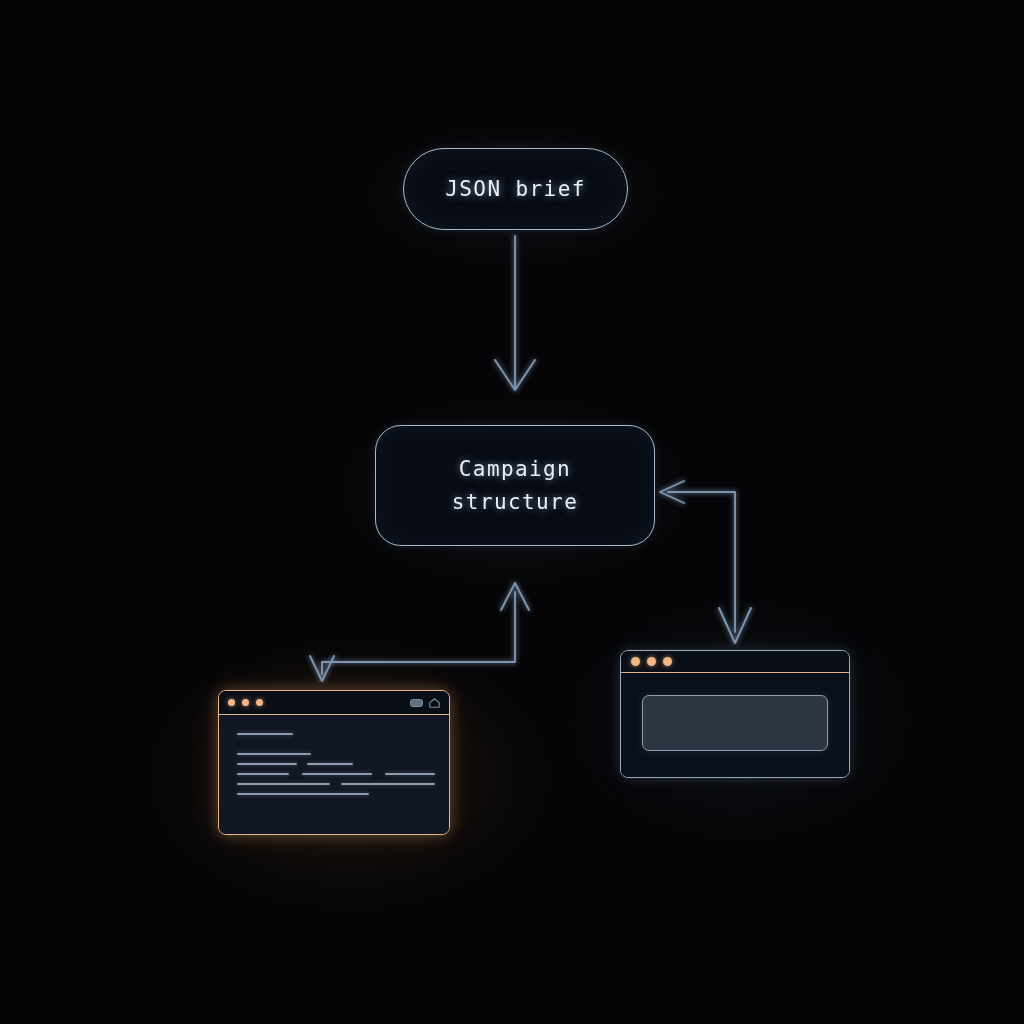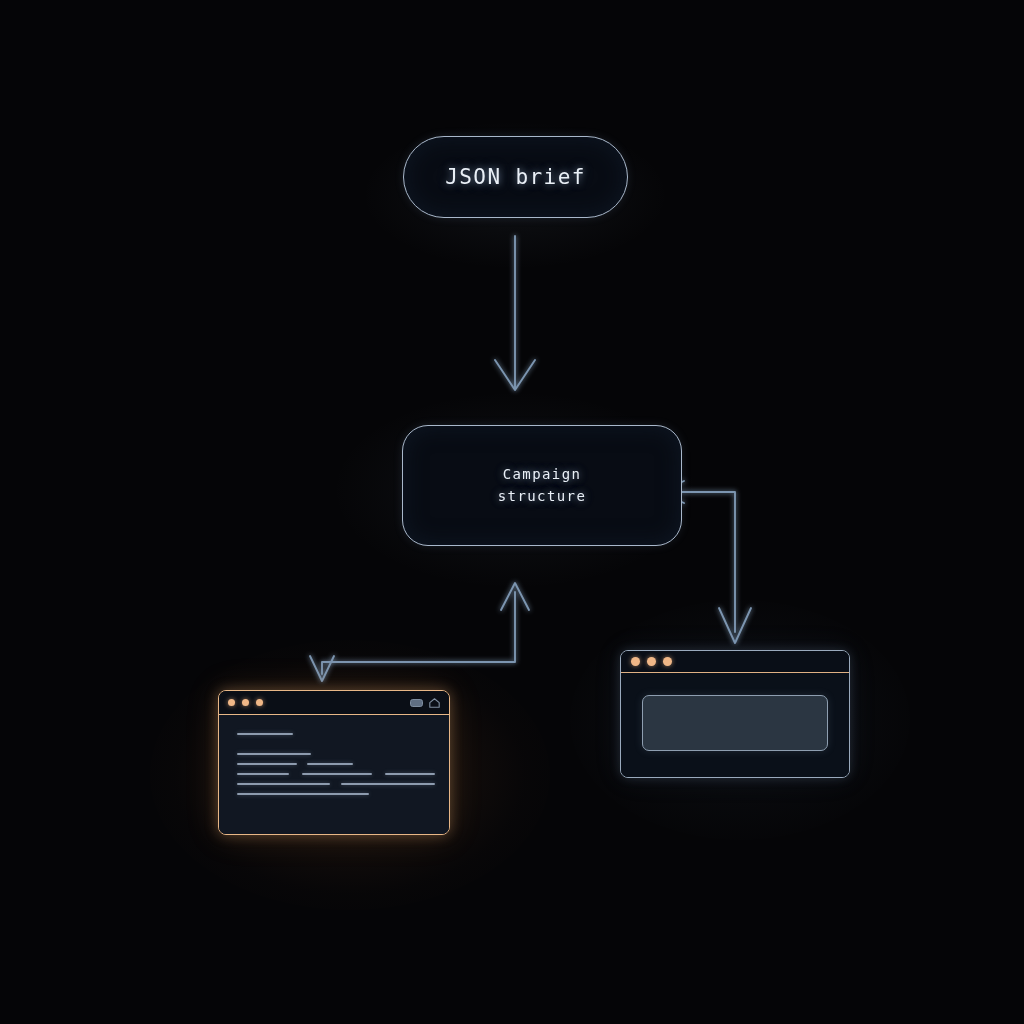--- a/index.html
+++ b/index.html
@@ -75,32 +75,31 @@
     text-align: center;
     color: #eaf0f7;
     background: #080c14;
     border: 1.6px solid #a9b8cb;
     letter-spacing: 1.4px;
     text-shadow: 0 0 7px rgba(190,215,245,0.55), 0 0 16px rgba(120,160,210,0.22);
     box-shadow: 0 0 10px rgba(140,170,205,0.13),
                 inset 0 0 22px rgba(16,24,38,0.9);
   }
   #node-json-brief {
-    left: 403px; top: 136px;
+    left: 403px; top: 148px;
     width: 225px; height: 82px;
     border-radius: 41px;
     font-size: 21px;
   }
   #node-campaign-structure {
     left: 375px; top: 425px;
     width: 280px; height: 121px;
     border-radius: 26px;
-    font-size: 14px;
+    font-size: 21px;
     line-height: 1.55;
-    margin-left: 27px;
   }
   .node-label { white-space: pre-line; }
 
   
   .window {
     position: absolute;
     box-sizing: border-box;
     border-radius: 8px;
     overflow: hidden;
     display: flex;

